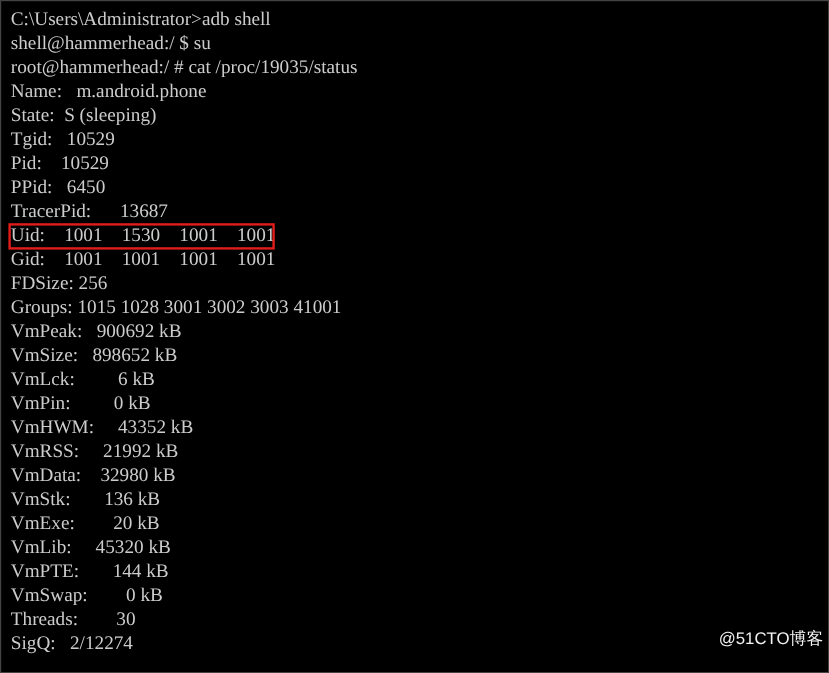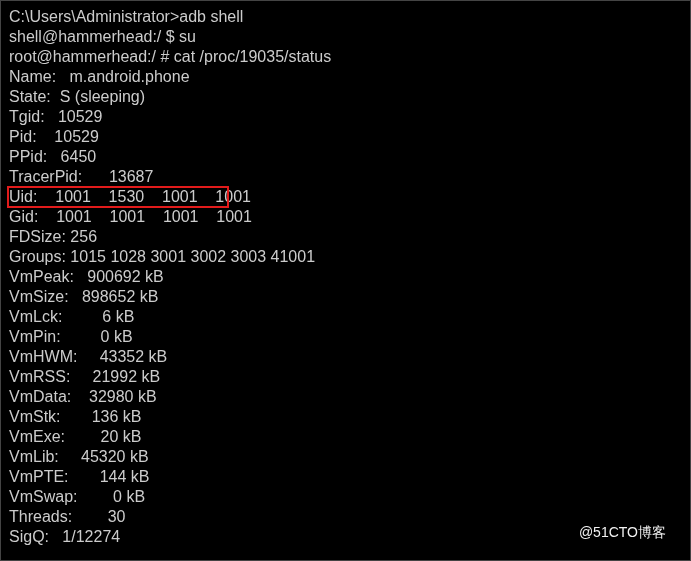--- a/index.html
+++ b/index.html
@@ -15,34 +15,34 @@
       width: 691px;
       height: 561px;
       position: relative;
       overflow: hidden;
       padding: 6px 8px;
       line-height: 20px;
       border: 1px solid #444;
     }
     .line {
       white-space: pre;
-      font-family: Liberation Sans, sans-serif;
+      font-family: Liberation Serif, serif;
     }
     .highlight-box {
       position: absolute;
       border: 2px solid #e21b1b;
       left: 6px;
       top: 185px;
       width: 222px;
       height: 22px;
       pointer-events: none;
     }
     .watermark {
       position: absolute;
-      right: 24px;
+      right: 4px;
       bottom: 18px;
       color: #fff;
       font-family: Arial, sans-serif;
       font-size: 14px;
       opacity: 0.95;
       text-shadow: 0 0 2px #000;
     }
   </style>
 </head>
 <body>
@@ -66,16 +66,16 @@
 <div class="line">VmPin:         0 kB</div>
 <div class="line">VmHWM:     43352 kB</div>
 <div class="line">VmRSS:     21992 kB</div>
 <div class="line">VmData:    32980 kB</div>
 <div class="line">VmStk:       136 kB</div>
 <div class="line">VmExe:        20 kB</div>
 <div class="line">VmLib:     45320 kB</div>
 <div class="line">VmPTE:       144 kB</div>
 <div class="line">VmSwap:        0 kB</div>
 <div class="line">Threads:        30</div>
-<div class="line">SigQ:   1/12274</div>
+<div class="line">SigQ:   2/12274</div>
 
 <div class="highlight-box"></div>
 <div class="watermark">@51CTO博客</div>
 
 </body></html>

